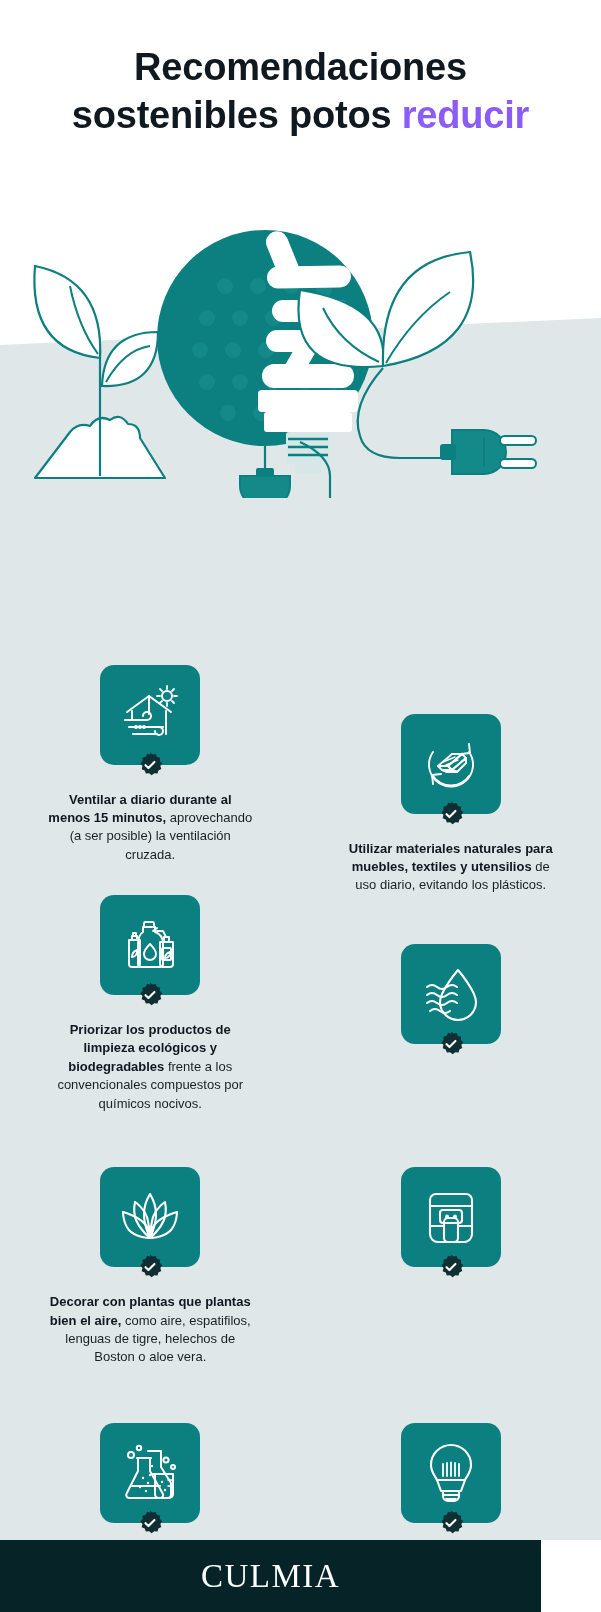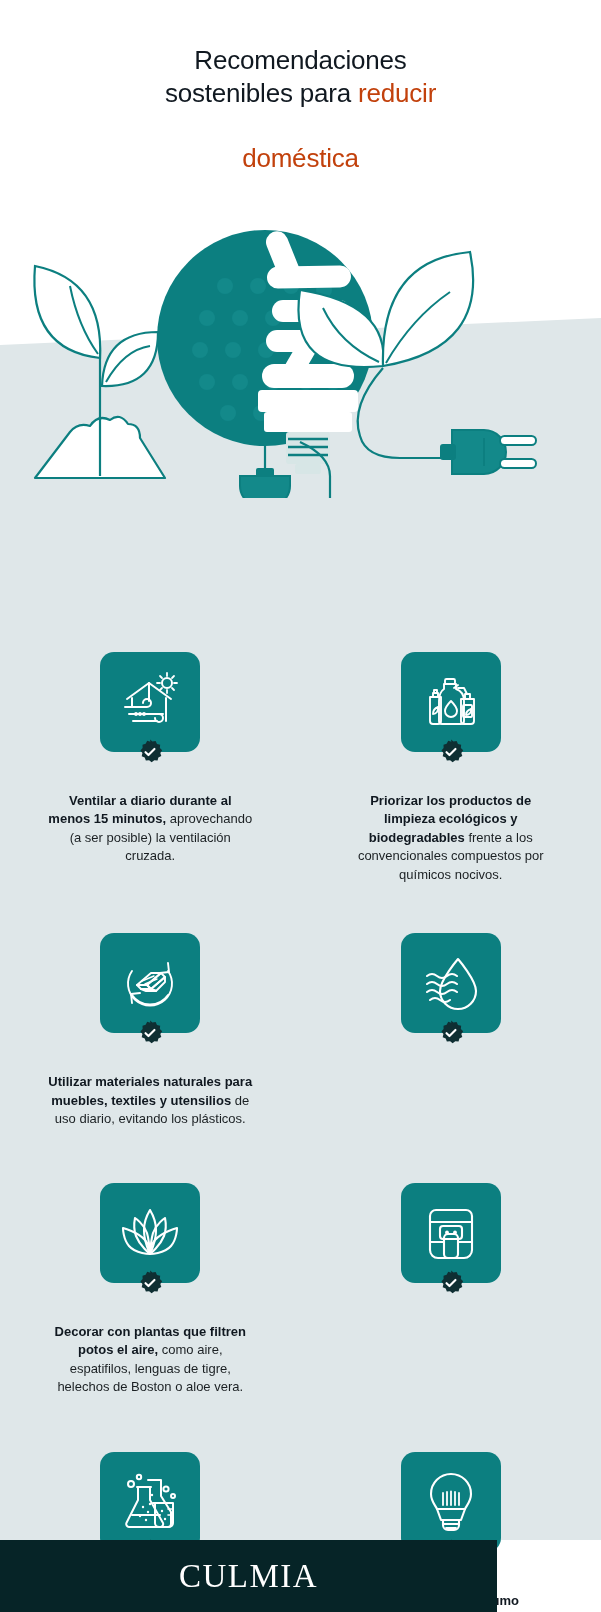--- a/index.html
+++ b/index.html
@@ -33,27 +33,27 @@
   }
 
   
   .header {
     position: relative;
     z-index: 3;
     padding: 44px 48px 0 48px;
     text-align: center;
   }
   .title {
-    font-size: 26px;
+    font-size: 38px;
     line-height: 1.25;
-    font-weight: normal;
+    font-weight: bold;
     color: #101820;
     letter-spacing: -0.2px;
   }
-  .title .accent { color: #c2410c; }
+  .title .accent { color: #8b5cf6; }
 
   
   .hero {
     position: absolute;
     left: 0;
     top: 208px;
     width: 601px;
     height: 290px;
     z-index: 2;
   }
@@ -97,35 +97,35 @@
     position: absolute;
     left: 50%;
     bottom: -13px;
     transform: translateX(-50%);
     width: 26px;
     height: 26px;
     z-index: 4;
   }
 
   .caption {
-    margin-top: 40px;
+    margin-top: 26px;
     width: 208px;
     text-align: center;
     font-size: 13px;
     line-height: 1.42;
     color: #1b2023;
   }
   .caption b { font-weight: bold; color: #101820; }
 
   
   .footer {
     position: absolute;
     left: 0;
     bottom: 0;
-    width: 497px;
+    width: 541px;
     height: 72px;
     background: #062427;
     display: flex;
     align-items: center;
     justify-content: center;
     z-index: 5;
   }
   .logo {
     font-family: "Liberation Serif", serif;
     color: #ffffff;
@@ -136,23 +136,22 @@
 </head>
 <body>
 
 <div class="page">
 
   <div class="bg-band"></div>
 
   <header class="header">
     <h1 class="title">
       <span>Recomendaciones</span><br>
-      <span>sostenibles para </span><span class="accent">reducir</span><br>
+      <span>sostenibles potos </span><span class="accent">reducir</span><br>
       <br>
-      <span class="accent">doméstica</span>
     </h1>
   </header>
 
   <div class="hero">
     <svg width="601" height="290" viewBox="0 0 601 290" xmlns="http://www.w3.org/2000/svg">
 
       <circle cx="265" cy="130" r="108" fill="#0C7F80"></circle>
 
       <g fill="#13898a">
         <circle cx="225" cy="78" r="8"></circle>
@@ -267,52 +266,20 @@
         <svg class="badge" viewBox="0 0 32 32">
           <path fill="#0f2f33" d="M16 0.5l3 2.6 3.9-.7 1.7 3.6 3.9 1 -.4 4 2.9 2.8-2.3 3.3 1.2 3.8-3.6 1.8-1 3.9-4-.3-3.3 2.3-3.1-2.5-4 .4-1.4-3.8-3.7-1.6 .9-3.9-2.5-3.1 2.7-3-.1-4 3.8-1.3 2-3.5 3.8 1.0z"></path>
           <path fill="none" stroke="#ffffff" stroke-width="2.6" stroke-linecap="round" stroke-linejoin="round" d="M10.5 16.2l3.6 3.6 7.4-7.6"></path>
         </svg>
       </div>
       <p class="caption">
         <b>Ventilar a diario durante al menos 15 minutos,</b><span> aprovechando (a ser posible) la ventilación cruzada.</span>
       </p>
     </div>
 
-    <div class="cell">
-      <div class="tile-wrap">
-        <div class="tile">
-          <svg width="62" height="62" viewBox="0 0 62 62" fill="none" stroke="#ffffff" stroke-width="1.9" stroke-linecap="round" stroke-linejoin="round">
-
-            <path d="M24 13 h12 v5 c6 2 8 7 8 12 v20 a3 3 0 0 1 -3 3 H22 a3 3 0 0 1 -3 -3 V30 c0-5 2-10 5-12z"></path>
-            <rect x="25" y="8" width="10" height="5" rx="1.5"></rect>
-            <path d="M31 30 c4 4 6 7 6 10 a6 6 0 0 1 -12 0 c0-3 2-6 6-10z"></path>
-
-            <path d="M10 26 h11 v24 a3 3 0 0 1 -3 3 H13 a3 3 0 0 1 -3 -3z"></path>
-            <path d="M13 26 v-4 h5 v4"></path>
-            <path d="M14 19 h3 v3 h-3z"></path>
-            <path d="M18 36 c-3 1 -5 4 -5 7 3 0 6-3 5-7z"></path>
-
-            <path d="M41 28 h13 v22 a3 3 0 0 1 -3 3 h-7 a3 3 0 0 1 -3 -3z"></path>
-            <path d="M45 28 v-5 h5 v5"></path>
-            <path d="M47 23 l-3 -6 h-6"></path>
-            <path d="M38 14 l-4 3"></path>
-            <rect x="43" y="34" width="9" height="12" rx="1"></rect>
-            <path d="M51 38 c-3 1 -5 3 -5 6 3 0 6-3 5-6z"></path>
-          </svg>
-        </div>
-        <svg class="badge" viewBox="0 0 32 32">
-          <path fill="#0f2f33" d="M16 0.5l3 2.6 3.9-.7 1.7 3.6 3.9 1 -.4 4 2.9 2.8-2.3 3.3 1.2 3.8-3.6 1.8-1 3.9-4-.3-3.3 2.3-3.1-2.5-4 .4-1.4-3.8-3.7-1.6 .9-3.9-2.5-3.1 2.7-3-.1-4 3.8-1.3 2-3.5 3.8 1.0z"></path>
-          <path fill="none" stroke="#ffffff" stroke-width="2.6" stroke-linecap="round" stroke-linejoin="round" d="M10.5 16.2l3.6 3.6 7.4-7.6"></path>
-        </svg>
-      </div>
-      <p class="caption">
-        <b>Priorizar los productos de limpieza ecológicos y biodegradables</b><span> frente a los convencionales compuestos por químicos nocivos.</span>
-      </p>
-    </div>
-
     <div class="cell row-2">
       <div class="tile-wrap">
         <div class="tile">
           <svg width="64" height="64" viewBox="0 0 64 64" fill="none" stroke="#ffffff" stroke-width="1.9" stroke-linecap="round" stroke-linejoin="round">
             <path d="M50 20 a22 22 0 1 1 -36 0"></path>
             <path d="M14 44 a22 22 0 0 0 36 0"></path>
             <path d="M50 12 l1 9 -9 1"></path>
             <path d="M14 52 l-1 -9 9 -1"></path>
 
             <g>
@@ -329,20 +296,52 @@
         <svg class="badge" viewBox="0 0 32 32">
           <path fill="#0f2f33" d="M16 0.5l3 2.6 3.9-.7 1.7 3.6 3.9 1 -.4 4 2.9 2.8-2.3 3.3 1.2 3.8-3.6 1.8-1 3.9-4-.3-3.3 2.3-3.1-2.5-4 .4-1.4-3.8-3.7-1.6 .9-3.9-2.5-3.1 2.7-3-.1-4 3.8-1.3 2-3.5 3.8 1.0z"></path>
           <path fill="none" stroke="#ffffff" stroke-width="2.6" stroke-linecap="round" stroke-linejoin="round" d="M10.5 16.2l3.6 3.6 7.4-7.6"></path>
         </svg>
       </div>
       <p class="caption">
         <b>Utilizar materiales naturales para muebles, textiles y utensilios</b><span> de uso diario, evitando los plásticos.</span>
       </p>
     </div>
 
+    <div class="cell">
+      <div class="tile-wrap">
+        <div class="tile">
+          <svg width="62" height="62" viewBox="0 0 62 62" fill="none" stroke="#ffffff" stroke-width="1.9" stroke-linecap="round" stroke-linejoin="round">
+
+            <path d="M24 13 h12 v5 c6 2 8 7 8 12 v20 a3 3 0 0 1 -3 3 H22 a3 3 0 0 1 -3 -3 V30 c0-5 2-10 5-12z"></path>
+            <rect x="25" y="8" width="10" height="5" rx="1.5"></rect>
+            <path d="M31 30 c4 4 6 7 6 10 a6 6 0 0 1 -12 0 c0-3 2-6 6-10z"></path>
+
+            <path d="M10 26 h11 v24 a3 3 0 0 1 -3 3 H13 a3 3 0 0 1 -3 -3z"></path>
+            <path d="M13 26 v-4 h5 v4"></path>
+            <path d="M14 19 h3 v3 h-3z"></path>
+            <path d="M18 36 c-3 1 -5 4 -5 7 3 0 6-3 5-7z"></path>
+
+            <path d="M41 28 h13 v22 a3 3 0 0 1 -3 3 h-7 a3 3 0 0 1 -3 -3z"></path>
+            <path d="M45 28 v-5 h5 v5"></path>
+            <path d="M47 23 l-3 -6 h-6"></path>
+            <path d="M38 14 l-4 3"></path>
+            <rect x="43" y="34" width="9" height="12" rx="1"></rect>
+            <path d="M51 38 c-3 1 -5 3 -5 6 3 0 6-3 5-6z"></path>
+          </svg>
+        </div>
+        <svg class="badge" viewBox="0 0 32 32">
+          <path fill="#0f2f33" d="M16 0.5l3 2.6 3.9-.7 1.7 3.6 3.9 1 -.4 4 2.9 2.8-2.3 3.3 1.2 3.8-3.6 1.8-1 3.9-4-.3-3.3 2.3-3.1-2.5-4 .4-1.4-3.8-3.7-1.6 .9-3.9-2.5-3.1 2.7-3-.1-4 3.8-1.3 2-3.5 3.8 1.0z"></path>
+          <path fill="none" stroke="#ffffff" stroke-width="2.6" stroke-linecap="round" stroke-linejoin="round" d="M10.5 16.2l3.6 3.6 7.4-7.6"></path>
+        </svg>
+      </div>
+      <p class="caption">
+        <b>Priorizar los productos de limpieza ecológicos y biodegradables</b><span> frente a los convencionales compuestos por químicos nocivos.</span>
+      </p>
+    </div>
+
     <div class="cell row-2">
       <div class="tile-wrap">
         <div class="tile">
           <svg width="62" height="62" viewBox="0 0 62 62" fill="none" stroke="#ffffff" stroke-width="2.1" stroke-linecap="round" stroke-linejoin="round">
             <path d="M38 7 C38 7 56 28 56 39 a18 18 0 0 1 -36 0 C20 28 38 7 38 7z"></path>
             <path d="M7 24 q5 -4 10 0 t10 0 t10 0"></path>
             <path d="M7 32 q5 -4 10 0 t10 0 t10 0"></path>
             <path d="M7 40 q5 -4 10 0 t10 0 t10 0"></path>
             <path d="M10 48 q5 -4 10 0 t10 0"></path>
           </svg>
@@ -364,21 +363,21 @@
             <path d="M32 52 C32 52 18 52 11 44 C5 37 5 26 5 26 C5 26 20 30 27 38 C32 44 32 52 32 52z"></path>
             <path d="M32 52 C32 52 46 52 53 44 C59 37 59 26 59 26 C59 26 44 30 37 38 C32 44 32 52 32 52z"></path>
           </svg>
         </div>
         <svg class="badge" viewBox="0 0 32 32">
           <path fill="#0f2f33" d="M16 0.5l3 2.6 3.9-.7 1.7 3.6 3.9 1 -.4 4 2.9 2.8-2.3 3.3 1.2 3.8-3.6 1.8-1 3.9-4-.3-3.3 2.3-3.1-2.5-4 .4-1.4-3.8-3.7-1.6 .9-3.9-2.5-3.1 2.7-3-.1-4 3.8-1.3 2-3.5 3.8 1.0z"></path>
           <path fill="none" stroke="#ffffff" stroke-width="2.6" stroke-linecap="round" stroke-linejoin="round" d="M10.5 16.2l3.6 3.6 7.4-7.6"></path>
         </svg>
       </div>
       <p class="caption">
-        <b>Decorar con plantas que filtren potos el aire,</b><span> como aire, espatifilos, lenguas de tigre, helechos de Boston o aloe vera.</span>
+        <b>Decorar con plantas que plantas bien el aire,</b><span> como aire, espatifilos, lenguas de tigre, helechos de Boston o aloe vera.</span>
       </p>
     </div>
 
     <div class="cell row-3">
       <div class="tile-wrap">
         <div class="tile">
           <svg width="58" height="62" viewBox="0 0 58 62" fill="none" stroke="#ffffff" stroke-width="2.1" stroke-linecap="round" stroke-linejoin="round">
             <path d="M8 14 a6 6 0 0 1 6 -6 h30 a6 6 0 0 1 6 6 v34 a8 8 0 0 1 -8 8 H16 a8 8 0 0 1 -8 -8z"></path>
             <path d="M8 20 h42"></path>
             <rect x="18" y="24" width="22" height="13" rx="3"></rect>

